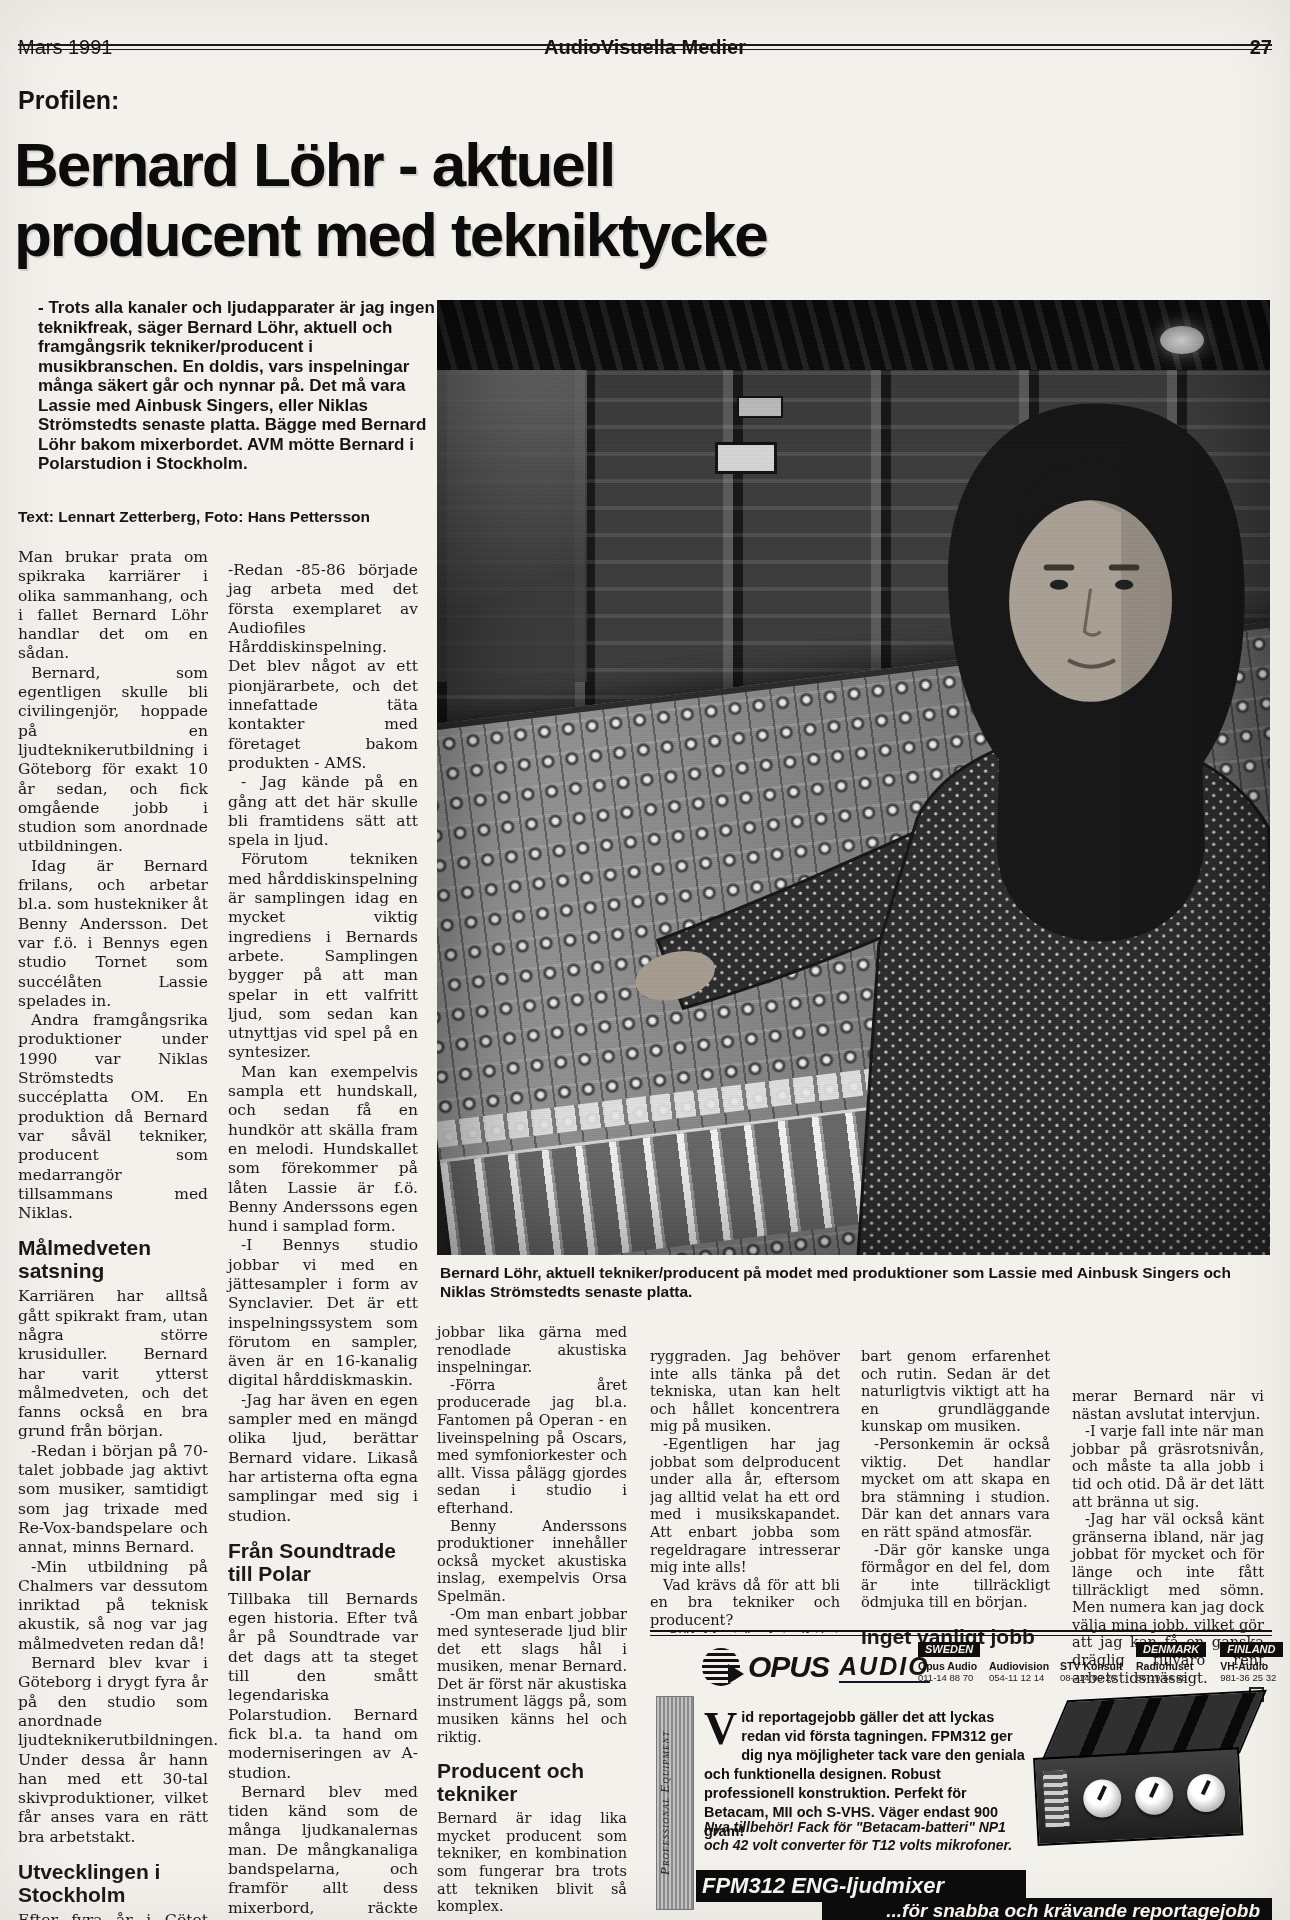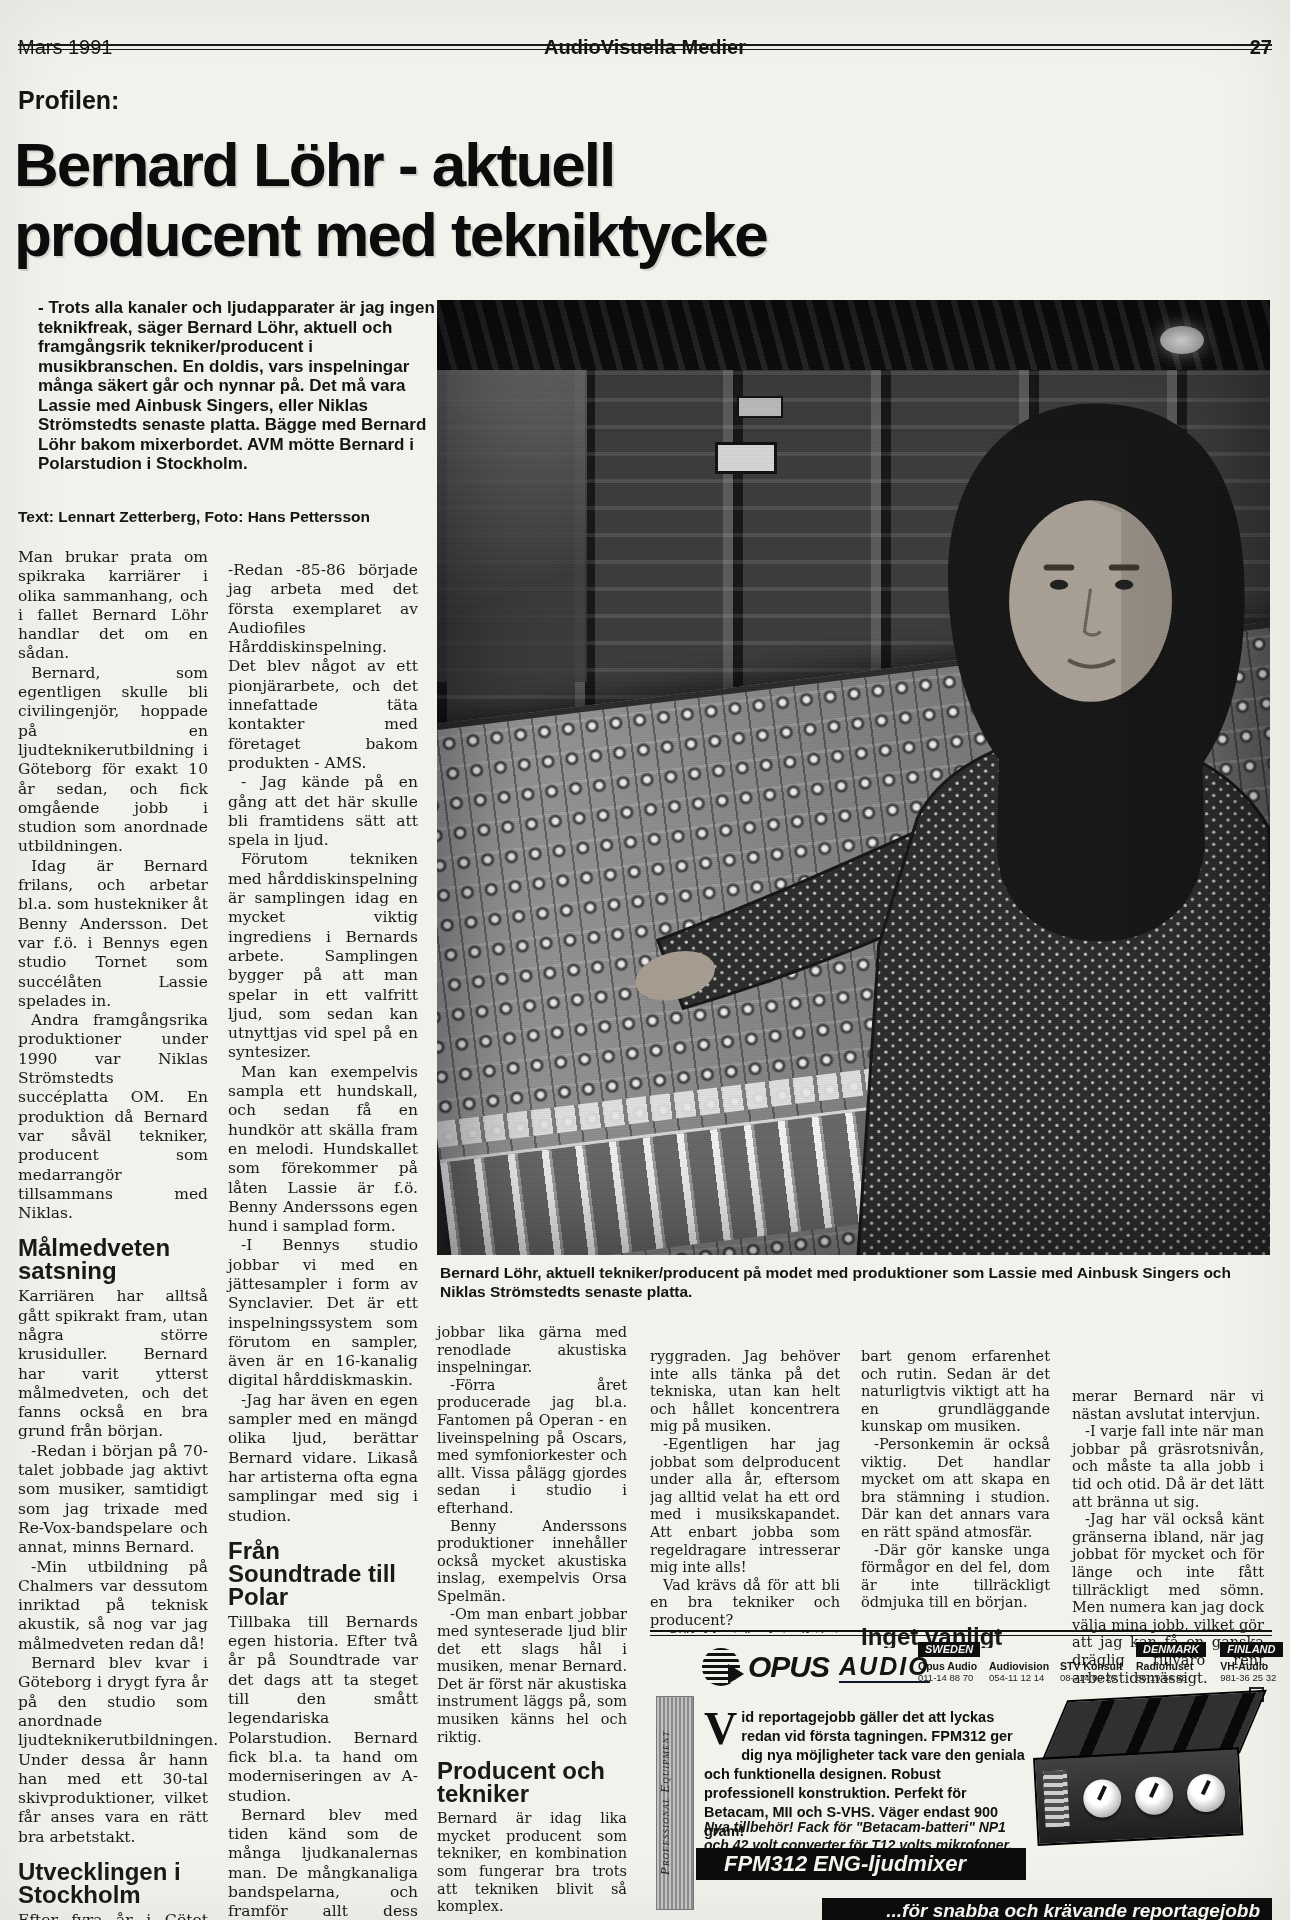--- a/index.html
+++ b/index.html
@@ -22,21 +22,21 @@
 
   
   .intro{left:6px;top:298px;width:402px;font-size:17px;line-height:19.5px;font-weight:700;margin-left:32px;}
   .credit{left:18px;top:508px;width:402px;font-size:15.5px;font-weight:700;}
 
   
   .bodycol{font-family:"DejaVu Serif","Liberation Serif",serif;font-size:15.5px;line-height:19.3px;
            text-align:justify;color:#191919;}
   .bodycol p{margin:0;text-indent:13px;}
   .bodycol p.noind{text-indent:0;}
-  .bodycol h3{font-family:"Liberation Sans",sans-serif;font-size:24px;line-height:23px;
+  .bodycol h3{font-family:"Liberation Sans",sans-serif;font-size:21px;line-height:23px;
               font-weight:800;margin:13px 0 5px 0;text-align:left;}
   .c1{left:18px;top:548px;width:190px;height:1360px;}
   .c2{left:228px;top:561px;width:190px;height:1360px;}
   .lower{font-size:14.5px;line-height:17.6px;}
   .c3{left:437px;top:1324px;width:190px;height:565px;}
   .c4{left:650px;top:1348px;width:190px;height:285px;overflow:hidden;}
   .c5{left:861px;top:1348px;width:189px;height:300px;overflow:hidden;}
   .c6{left:1072px;top:1388px;width:192px;height:290px;}
   .endmark{display:inline-block;width:11px;height:11px;border:2px solid #222;background:#f3f1ec;margin-left:6px;vertical-align:baseline;}
 
@@ -94,22 +94,22 @@
   .ad-group{display:flex;flex-direction:column;}
   .ad-badge{align-self:flex-start;background:#0d0d0d;color:#f3f1ec;font-style:italic;font-weight:700;
       font-size:11px;padding:1px 7px 2px;margin-bottom:3px;}
   .ad-cells{display:flex;gap:9px;}
   .ad-cell{width:62px;}
   .ad-cell .nm{font-weight:700;font-size:10.5px;white-space:nowrap;}
   .ad-cell .ph{font-size:9.5px;white-space:nowrap;color:#222;}
   .ad-body{position:absolute;left:54px;top:78px;width:322px;font-size:14.5px;line-height:19px;font-weight:600;color:#101010;}
   .ad-drop{float:left;font-family:"Liberation Serif",serif;font-size:46px;line-height:38px;font-weight:700;margin:2px 4px 0 0;}
   .ad-note{position:absolute;left:54px;top:188px;width:330px;font-size:14px;line-height:18px;font-style:italic;font-weight:700;}
-  .ad-banner{position:absolute;left:46px;top:218px;width:330px;height:32px;background:#0c0c0c;color:#f5f3ee;
-      font-size:22px;font-weight:800;font-style:italic;line-height:32px;padding-left:28px;box-sizing:border-box;}
+  .ad-banner{position:absolute;left:46px;top:240px;width:330px;height:32px;background:#0c0c0c;color:#f5f3ee;
+      font-size:22px;font-weight:800;font-style:italic;line-height:32px;padding-left:6px;box-sizing:border-box;}
   .ad-tag{position:absolute;left:172px;right:0;top:268px;height:25px;background:#0c0c0c;color:#f5f3ee;
       font-size:19px;font-weight:800;font-style:italic;line-height:25px;text-align:right;padding-right:12px;}
   .ad-product{position:absolute;right:4px;top:64px;width:238px;height:158px;transform:rotate(-3deg);}
   .mx-top{position:absolute;left:26px;top:2px;width:196px;height:58px;background:
       repeating-linear-gradient(90deg,#303030 0 34px,#090909 34px 47px);border:2px solid #000;transform:skewX(-26deg);}
   .mx-front{position:absolute;left:4px;top:58px;width:206px;height:88px;border:2px solid #000;
       background:linear-gradient(#414141,#1e1e1e);display:flex;align-items:center;justify-content:flex-end;gap:14px;padding-right:14px;box-sizing:border-box;}
   .mx-label{position:absolute;left:7px;top:12px;width:24px;height:56px;
       background:repeating-linear-gradient(0deg,#cfcfcf 0 4px,#4e4e4e 4px 8px);}
   .knob{width:38px;height:38px;border-radius:50%;flex:0 0 auto;position:relative;

